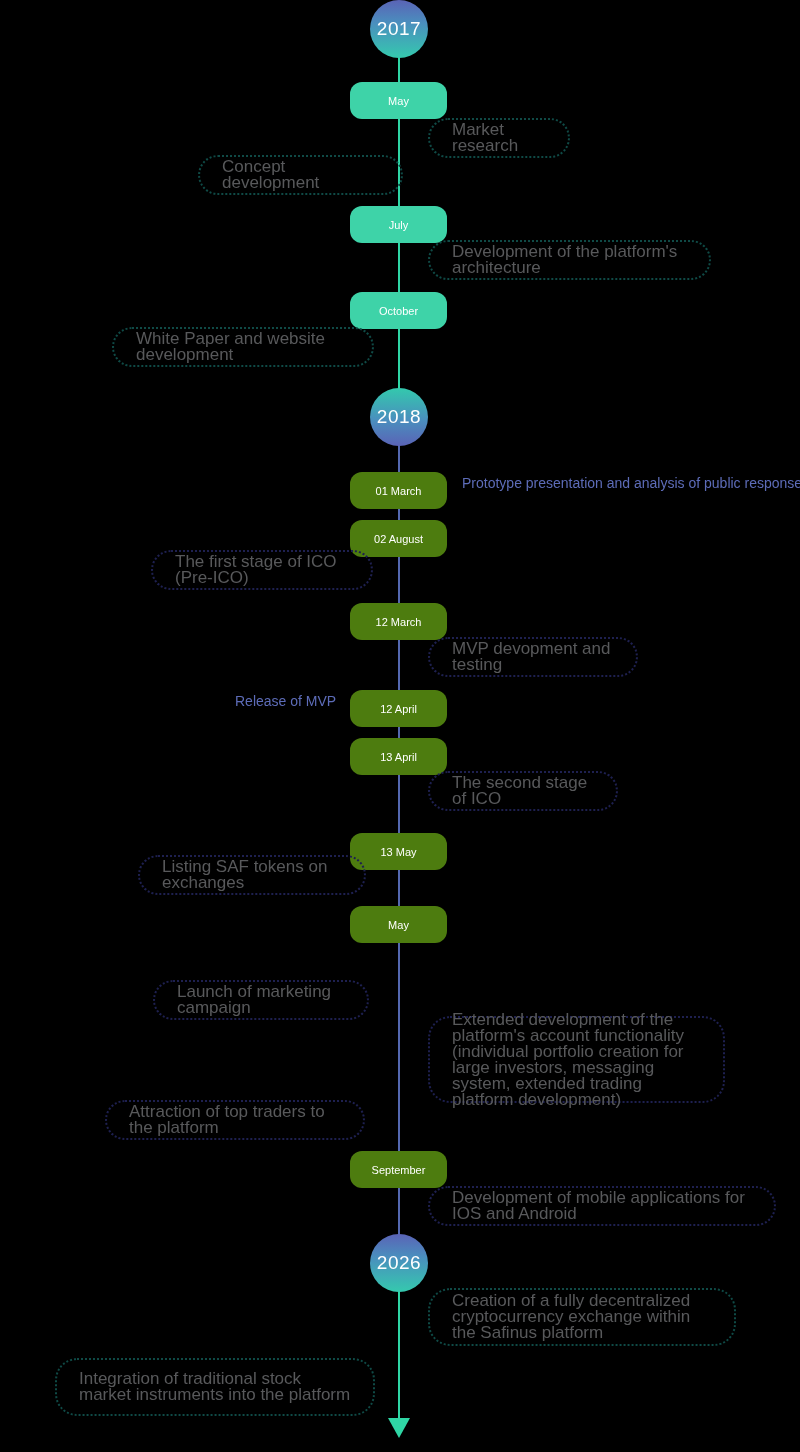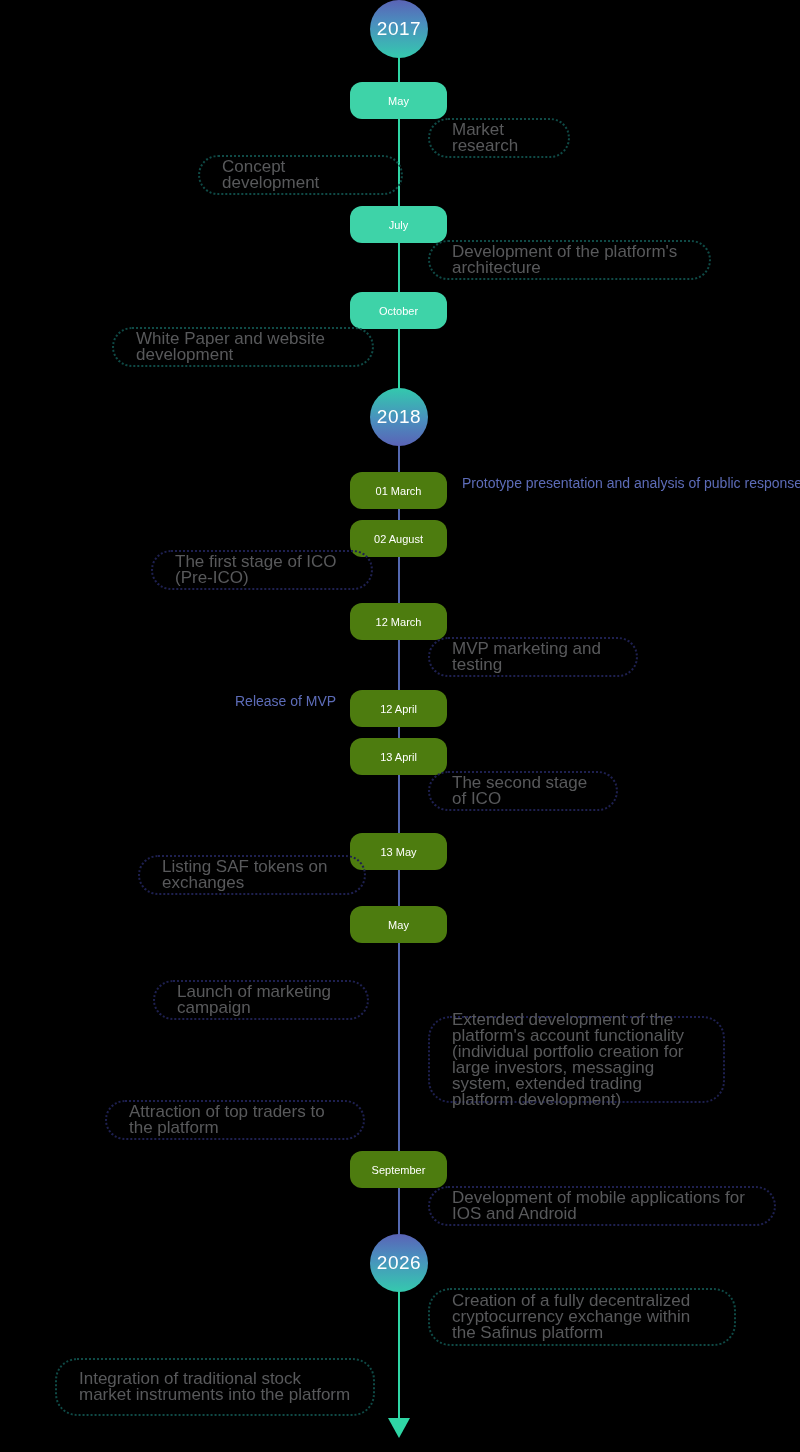--- a/index.html
+++ b/index.html
@@ -178,21 +178,21 @@
   <div class="callout teal-edge right" style="left:428px;top:240px;width:283px;height:40px;">
       <span>Development of the platform's architecture</span>
     </div>
   <div class="callout teal-edge left" style="left:112px;top:327px;width:262px;height:40px;">
       <span>White Paper and website development</span>
     </div>
   <div class="callout purple-edge left" style="left:151px;top:550px;width:222px;height:40px;">
       <span>The first stage of ICO (Pre-ICO)</span>
     </div>
   <div class="callout purple-edge right" style="left:428px;top:637px;width:210px;height:40px;">
-      <span>MVP marketing and testing</span>
+      <span>MVP devopment and testing</span>
     </div>
   <div class="callout purple-edge right" style="left:428px;top:771px;width:190px;height:40px;">
       <span>The second stage of ICO</span>
     </div>
   <div class="callout purple-edge left" style="left:138px;top:855px;width:228px;height:40px;">
       <span>Listing SAF tokens on exchanges</span>
     </div>
   <div class="callout purple-edge left" style="left:153px;top:980px;width:216px;height:40px;">
       <span>Launch of marketing campaign</span>
     </div>

